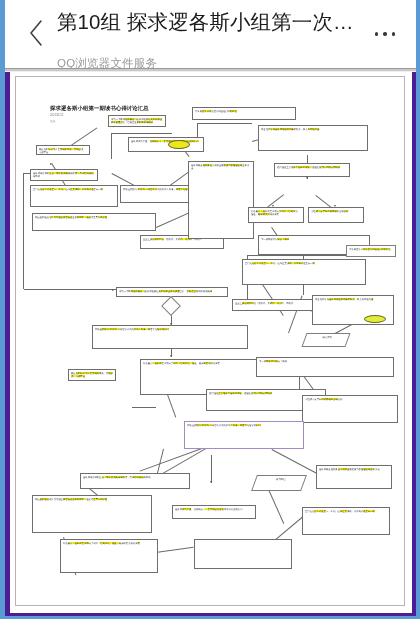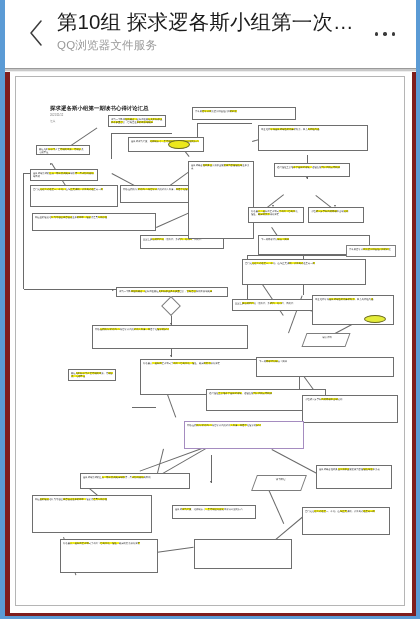--- a/index.html
+++ b/index.html
@@ -8,21 +8,21 @@
     font-family:"Liberation Sans","DejaVu Sans",sans-serif;
     -webkit-font-smoothing:antialiased;
   }
   
   #app{
     position:absolute;inset:0;
     border-left:5px solid #5b9bd5;
     border-right:4px solid #5b9bd5;
     border-bottom:3px solid #5b9bd5;
     box-sizing:border-box;
-    background:#7f1d1d;
+    background:#4c1d95;
   }
   
   #header{
     position:absolute;left:0;right:0;top:0;height:68px;
     background:#ffffff;
   }
   #header-divider{
     position:absolute;left:0;right:0;top:68px;height:4px;
     background:linear-gradient(to bottom,#9a9a9a 0 1px,#c9c9c9 1px 3px,#eeeeee 3px 4px);
   }
@@ -33,21 +33,21 @@
   #back-btn svg{display:block;}
   #title-block{
     position:absolute;left:52px;top:8px;right:56px;
   }
   #doc-title{
     font-size:20.5px;color:#1b1b1b;line-height:27px;
     white-space:nowrap;overflow:hidden;text-overflow:clip;
     letter-spacing:.1px;
   }
   #doc-sub{
-    font-size:11.5px;color:#9a9a9a;line-height:16px;margin-top:2px;
+    font-size:11.5px;color:#9a9a9a;line-height:16px;margin-top:20px;
     letter-spacing:.2px;
   }
   #more-btn{
     position:absolute;right:14px;top:22px;width:34px;height:24px;
     display:flex;align-items:center;justify-content:center;gap:5px;cursor:pointer;
   }
   #more-btn i{width:3.4px;height:3.4px;border-radius:50%;background:#3a3a3a;display:block;}
 
   
   #doc-viewport{

